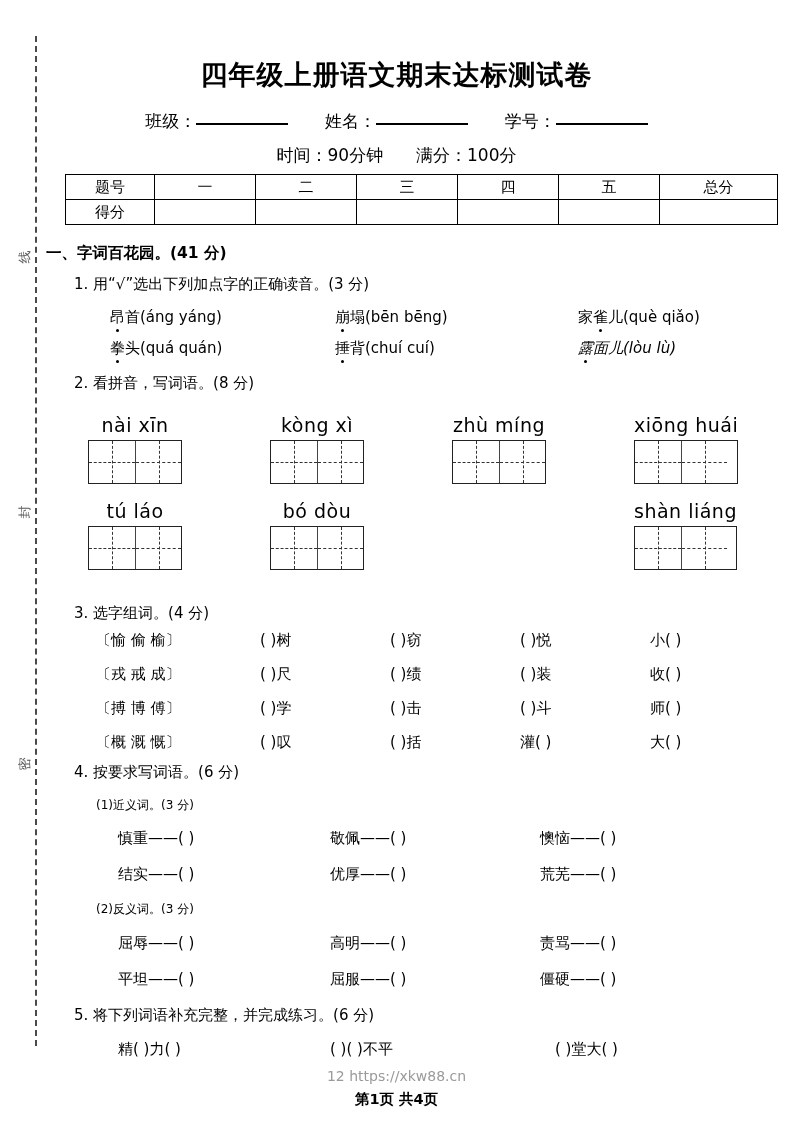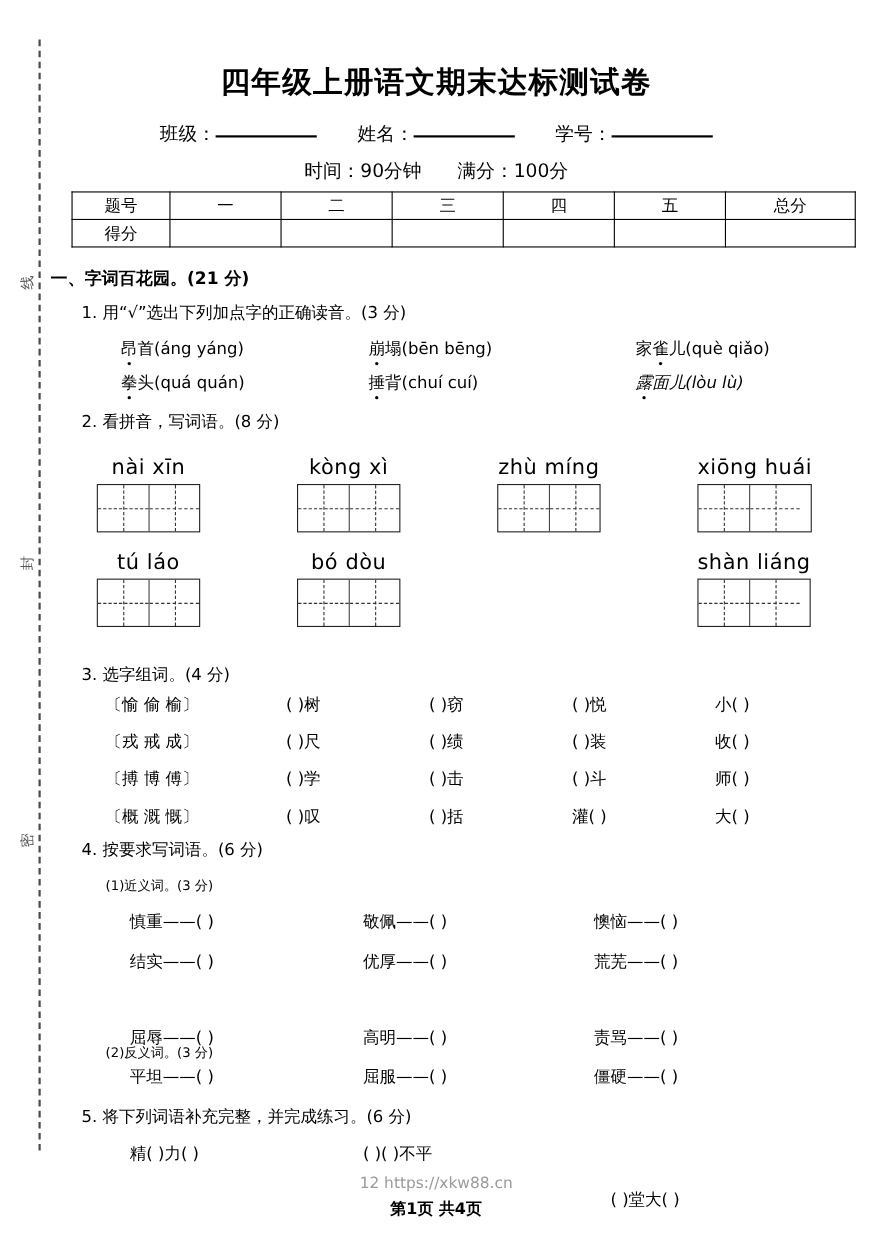--- a/index.html
+++ b/index.html
@@ -262,21 +262,21 @@
       <td class="num-col"></td>
       <td class="num-col"></td>
       <td class="num-col"></td>
       <td class="num-col"></td>
       <td class="num-col"></td>
       <td class="tot-col"></td>
     </tr>
   </tbody>
     </table>
 
-  <div class="sec-title" style="left:46px; top:243px;">一、字词百花园。(21 分)</div>
+  <div class="sec-title" style="left:46px; top:243px;">一、字词百花园。(41 分)</div>
 
   <div class="q-title" style="left:74px; top:275px;">1. 用“√”选出下列加点字的正确读音。(3 分)</div>
 
   <div class="line" style="left:110px; top:308px;"><span></span><span class="dotted">昂</span><span>首</span><span>(áng  yáng)</span></div>
   <div class="line" style="left:335px; top:308px;"><span></span><span class="dotted">崩</span><span>塌</span><span>(bēn  bēng)</span></div>
   <div class="line" style="left:578px; top:308px;"><span>家</span><span class="dotted">雀</span><span>儿</span><span>(què  qiǎo)</span></div>
 
   <div class="line" style="left:110px; top:339px;"><span></span><span class="dotted">拳</span><span>头</span><span>(quá  quán)</span></div>
   <div class="line" style="left:335px; top:339px;"><span></span><span class="dotted">捶</span><span>背</span><span>(chuí  cuí)</span></div>
   <div class="line" style="left:578px; top:339px;font-style:italic;"><span></span><span class="dotted">露</span><span>面儿</span><span>(lòu  lù)</span></div>
@@ -364,31 +364,31 @@
   <div class="sub-title" style="left:96px; top:797px;">(1)近义词。(3 分)</div>
 
   <div class="line" style="left:118px; top:829px;">慎重——(        )</div>
   <div class="line" style="left:330px; top:829px;">敬佩——(        )</div>
   <div class="line" style="left:540px; top:829px;">懊恼——(        )</div>
 
   <div class="line" style="left:118px; top:865px;">结实——(        )</div>
   <div class="line" style="left:330px; top:865px;">优厚——(        )</div>
   <div class="line" style="left:540px; top:865px;">荒芜——(        )</div>
 
-  <div class="sub-title" style="left:96px; top:901px;margin-top:48px;">(2)反义词。(3 分)</div>
+  <div class="sub-title" style="left:96px; top:901px;">(2)反义词。(3 分)</div>
 
   <div class="line" style="left:118px; top:934px;">屈辱——(        )</div>
   <div class="line" style="left:330px; top:934px;">高明——(        )</div>
   <div class="line" style="left:540px; top:934px;">责骂——(        )</div>
 
   <div class="line" style="left:118px; top:970px;">平坦——(        )</div>
   <div class="line" style="left:330px; top:970px;">屈服——(        )</div>
   <div class="line" style="left:540px; top:970px;">僵硬——(        )</div>
 
   <div class="q-title" style="left:74px; top:1006px;">5. 将下列词语补充完整，并完成练习。(6 分)</div>
   <div class="line" style="left:118px; top:1040px;">精(    )力(    )</div>
   <div class="line" style="left:330px; top:1040px;">(    )(    )不平</div>
-  <div class="line" style="left:555px; top:1040px;margin-top:41px;">(    )堂大(    )</div>
+  <div class="line" style="left:555px; top:1040px;">(    )堂大(    )</div>
 
   <div class="watermark">12 https://xkw88.cn</div>
   <div class="page-no">第1页  共4页</div>
 
 </div>
 
 </body></html>

